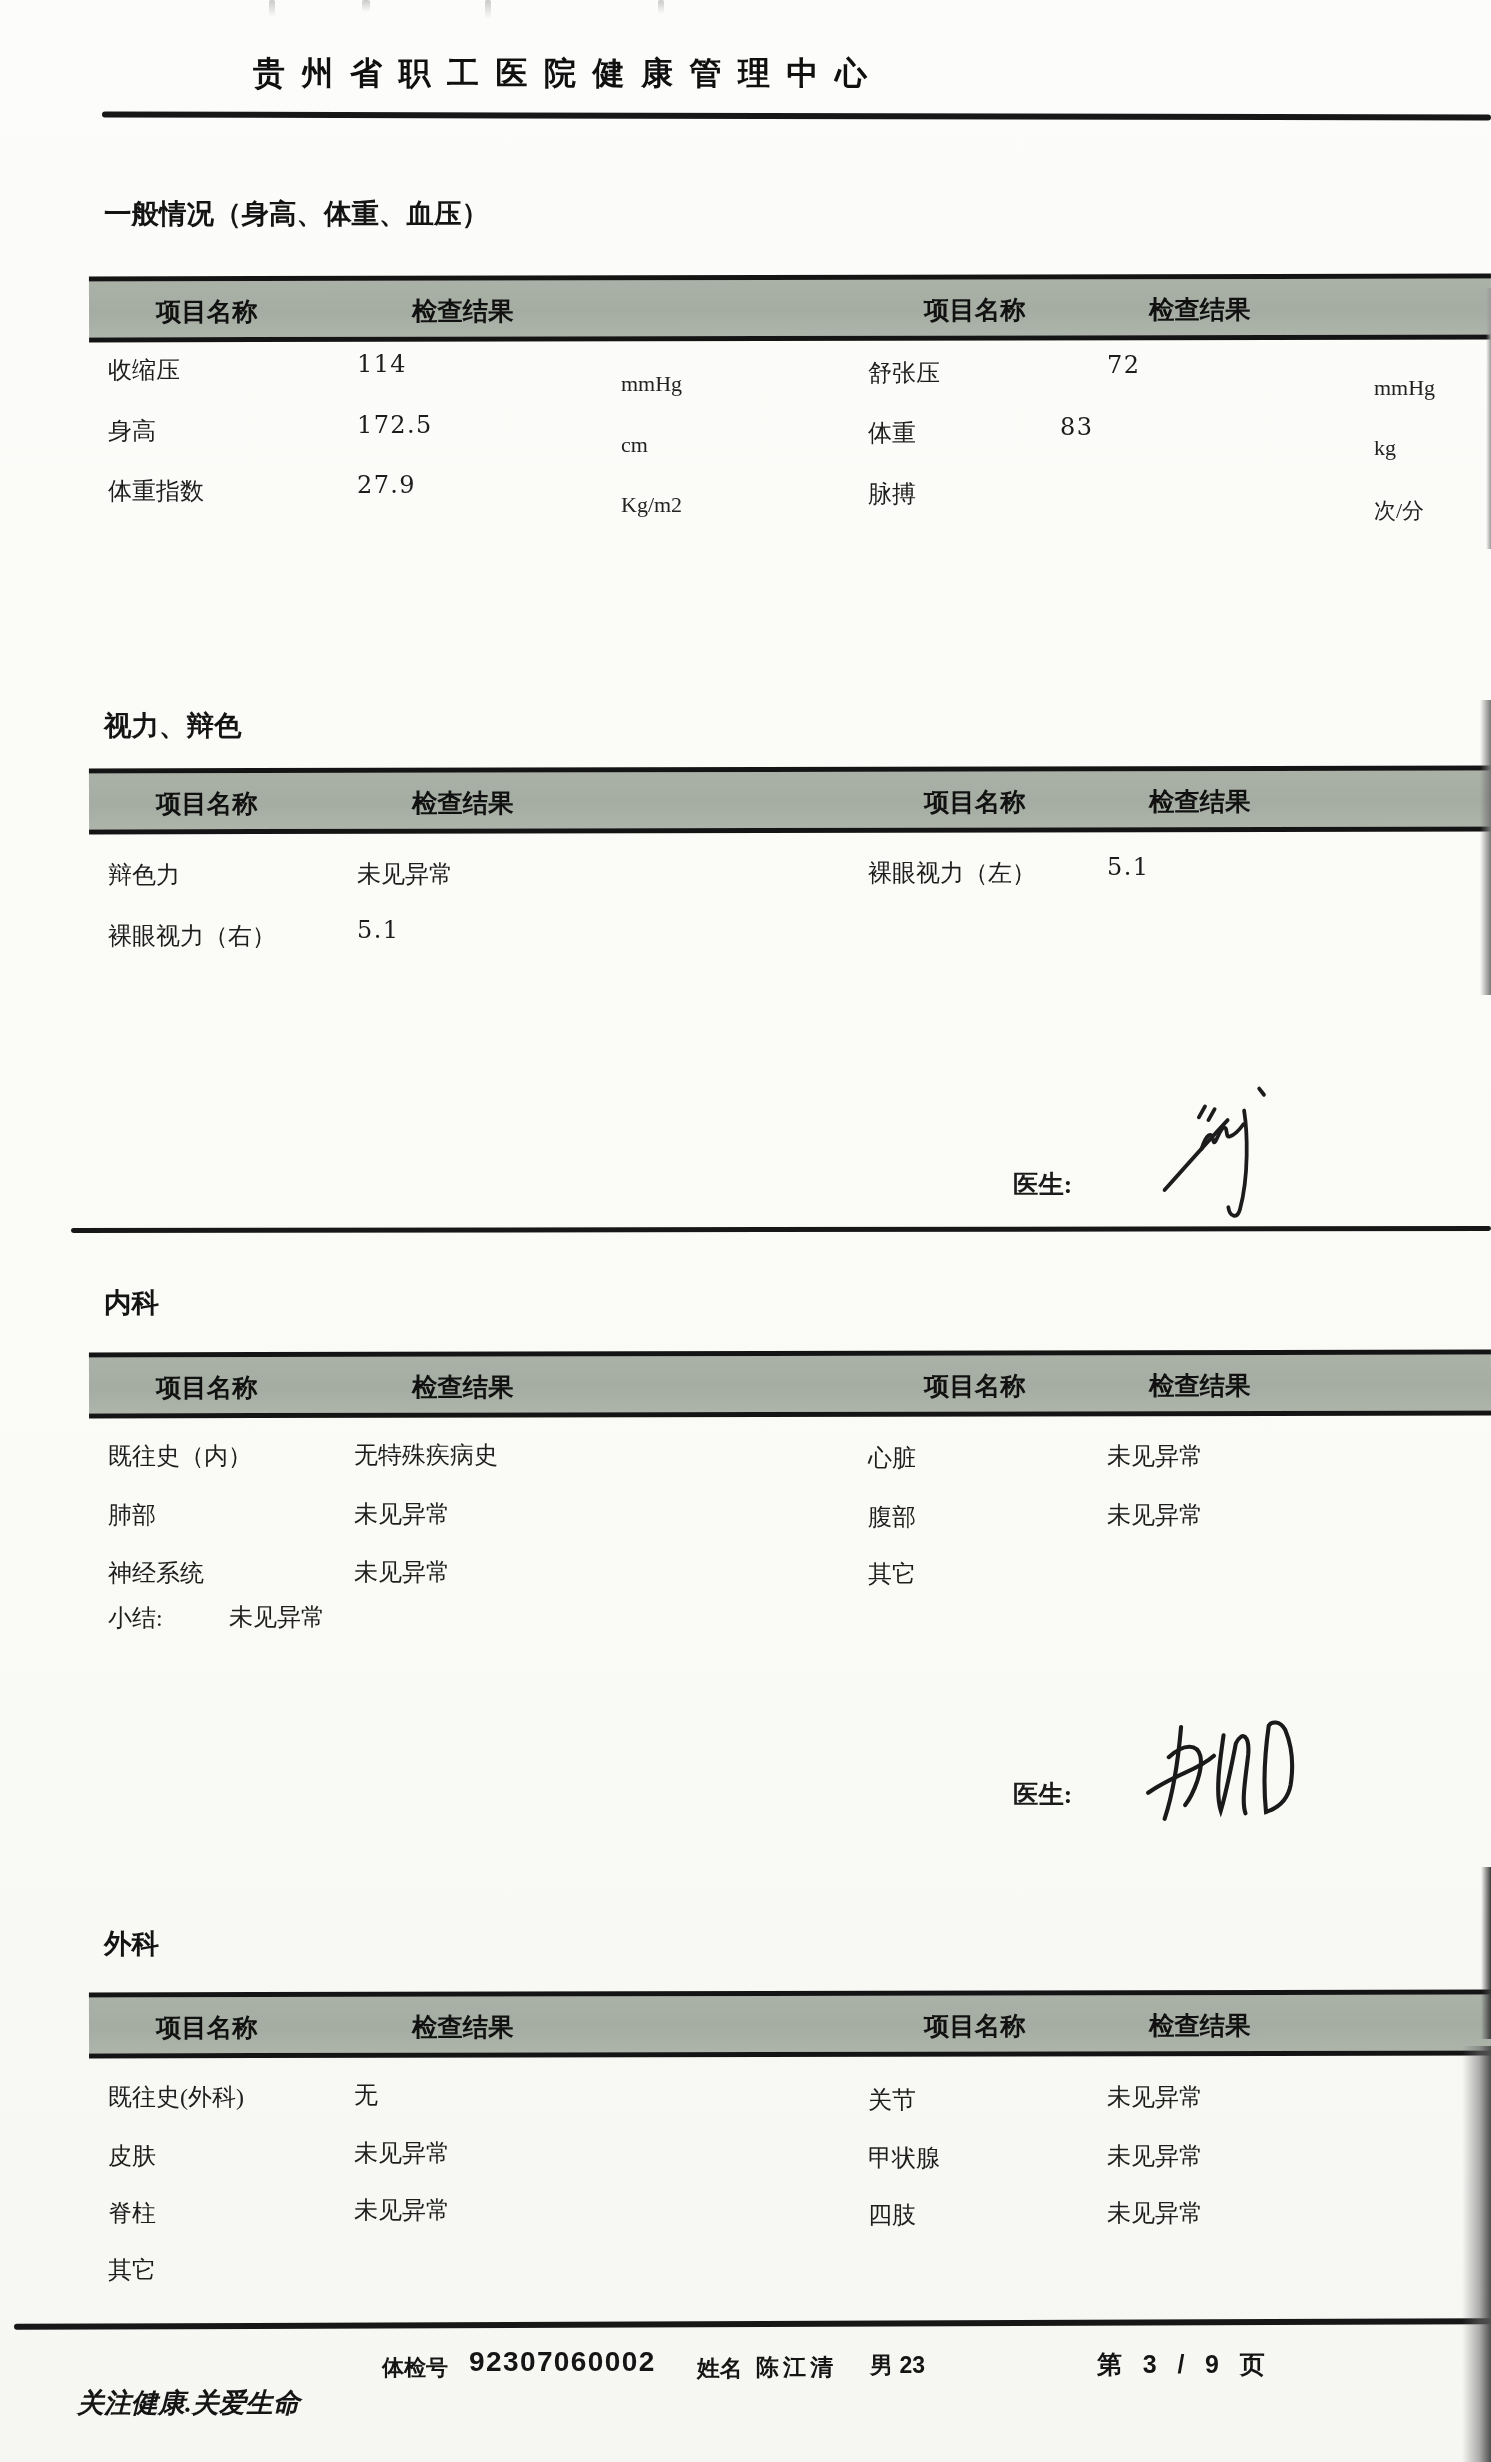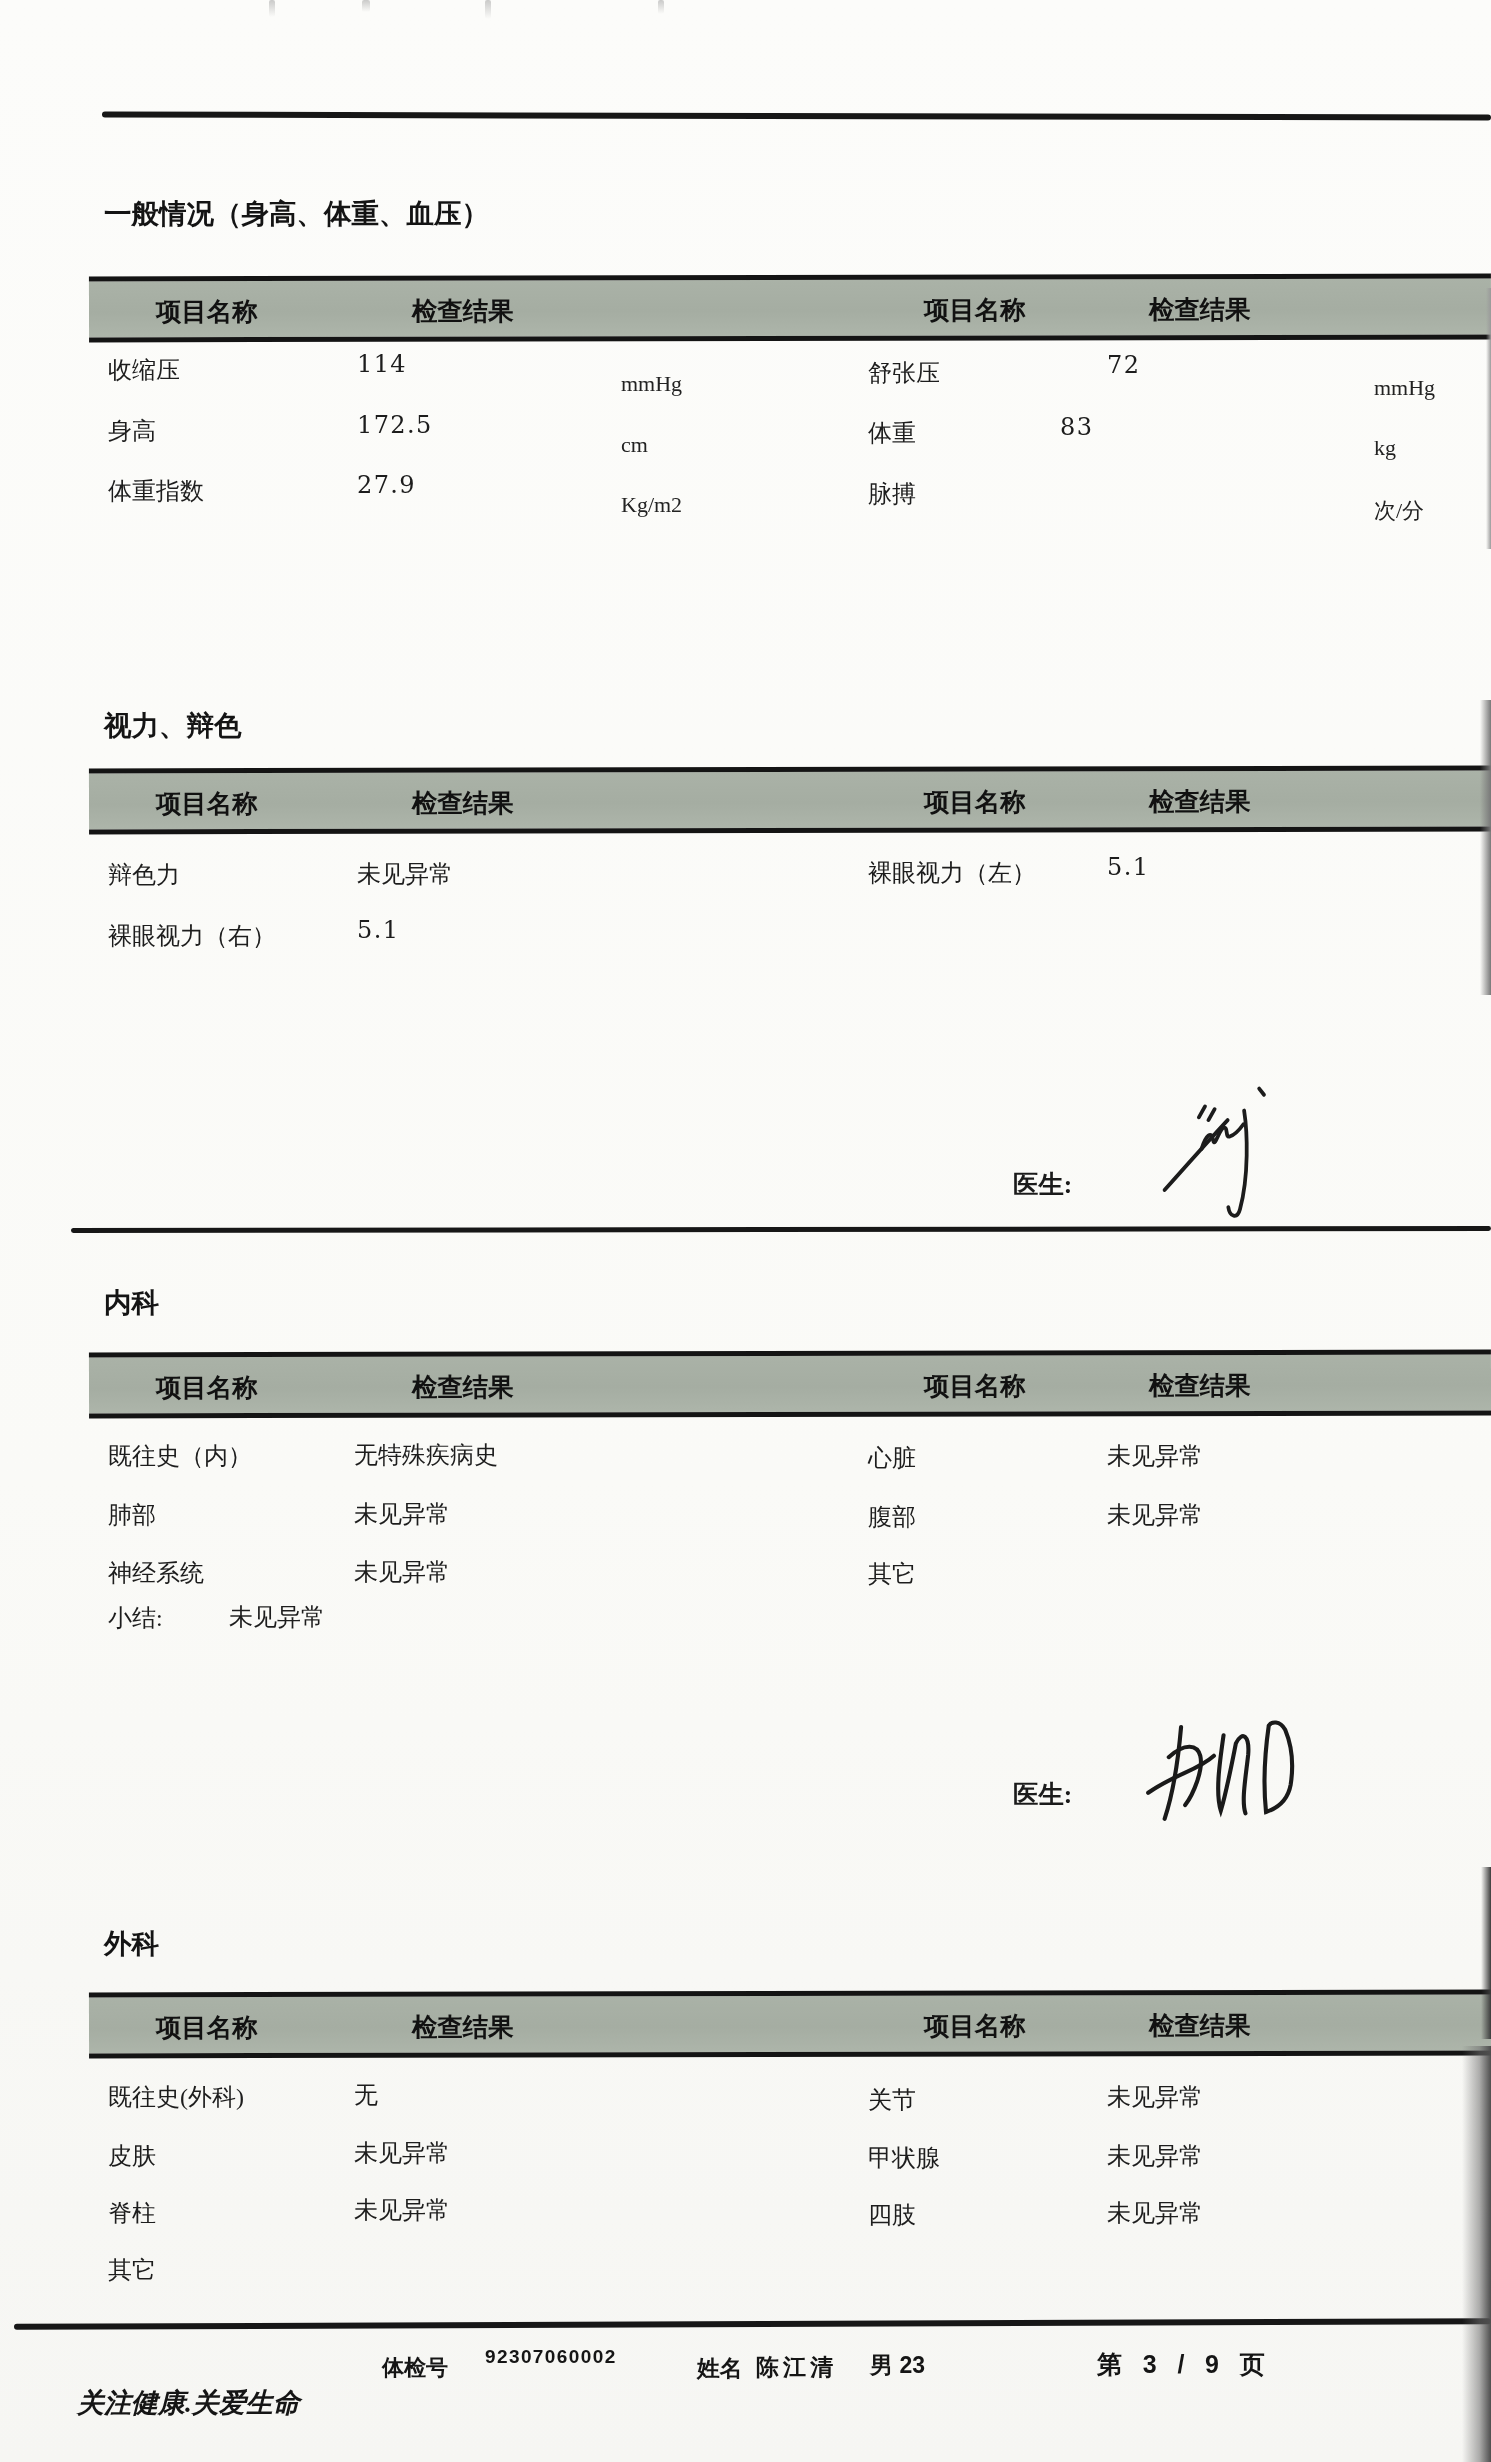--- a/index.html
+++ b/index.html
@@ -45,20 +45,21 @@
 </head>
 <body>
 
 <div class="page">
 
   <div class="smudge" style="left:269px;top:0;width:6.2px;height:16.5px;"></div>
   <div class="smudge" style="left:362px;top:0;width:7.6px;height:12.4px;"></div>
   <div class="smudge" style="left:485px;top:0;width:6.2px;height:18.5px;"></div>
   <div class="smudge" style="left:658px;top:0;width:5.5px;height:13.7px;"></div>
 
+  <div class="abs doc-title" style="left:253px;top:52px;">贵州省职工医院健康管理中心</div>
 
   <div class="rule" style="left:102px;top:113px;width:1389px;height:6.2px;transform:rotate(0.12deg);"></div>
 
   <div class="abs section-title" style="left:104px;top:196px;">一般情况（身高、体重、血压）</div>
 
   <div class="band" style="top:275px;">
     <span style="left:19px;">项目名称</span>
     <span style="left:275px;">检查结果</span>
     <span style="left:787px;">项目名称</span>
     <span style="left:1012px;">检查结果</span>
@@ -174,21 +175,21 @@
   <span class="cell" style="left:1107px;top:2081px;">未见异常</span>
   <span class="cell" style="left:868px;top:2142px;">甲状腺</span>
   <span class="cell" style="left:1107px;top:2140px;">未见异常</span>
   <span class="cell" style="left:868px;top:2199px;">四肢</span>
   <span class="cell" style="left:1107px;top:2197px;">未见异常</span>
 
   <div class="rule" style="left:13.7px;top:2321px;width:1477px;height:6.2px;transform:rotate(-0.22deg);"></div>
 
   <span class="footer-text slogan" style="left:77px;top:2344px;">关注健康.关爱生命</span>
   <span class="footer-text" style="left:382px;top:2353px;font-size:22px;">体检号</span>
-  <span class="footer-text" style="left:485px;top:2346px;font-size:19px;letter-spacing:1.4px;">92307060002</span>
+  <span class="footer-text" style="left:469px;top:2346px;font-size:28px;letter-spacing:1.4px;">92307060002</span>
   <span class="footer-text" style="left:697px;top:2353px;font-size:22.7px;">姓名</span>
   <span class="footer-text" style="left:756px;top:2352px;font-size:23px;letter-spacing:4.1px;">陈江清</span>
   <span class="footer-text" style="left:870px;top:2350px;font-size:23px;">男 23</span>
   <span class="footer-text" style="left:1097px;top:2348px;font-size:25px;letter-spacing:6.9px;">第 3 / 9 页</span>
 
   <div class="edge" style="top:700px;width:11px;height:295px;background:linear-gradient(to right,rgba(90,90,90,0),#787878);"></div>
   <div class="edge" style="top:1867px;width:9.6px;height:172px;background:linear-gradient(to right,rgba(60,60,60,0),#3c3c3c);"></div>
   <div class="edge" style="top:2046px;width:29px;height:417px;background:linear-gradient(to right,rgba(120,120,120,0),rgba(110,110,110,.55) 60%,#4e4e4e);"></div>
   <div class="edge" style="top:288px;width:5.5px;height:261px;background:linear-gradient(to right,rgba(120,120,120,0),#9a9a9a);"></div>
 

